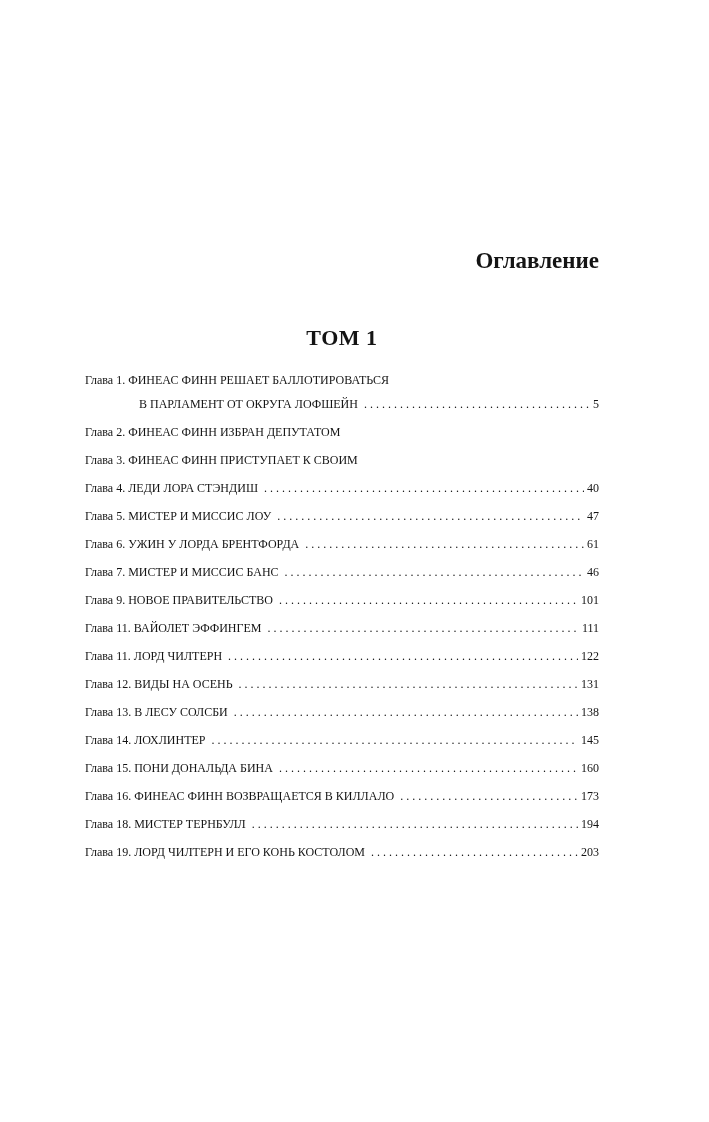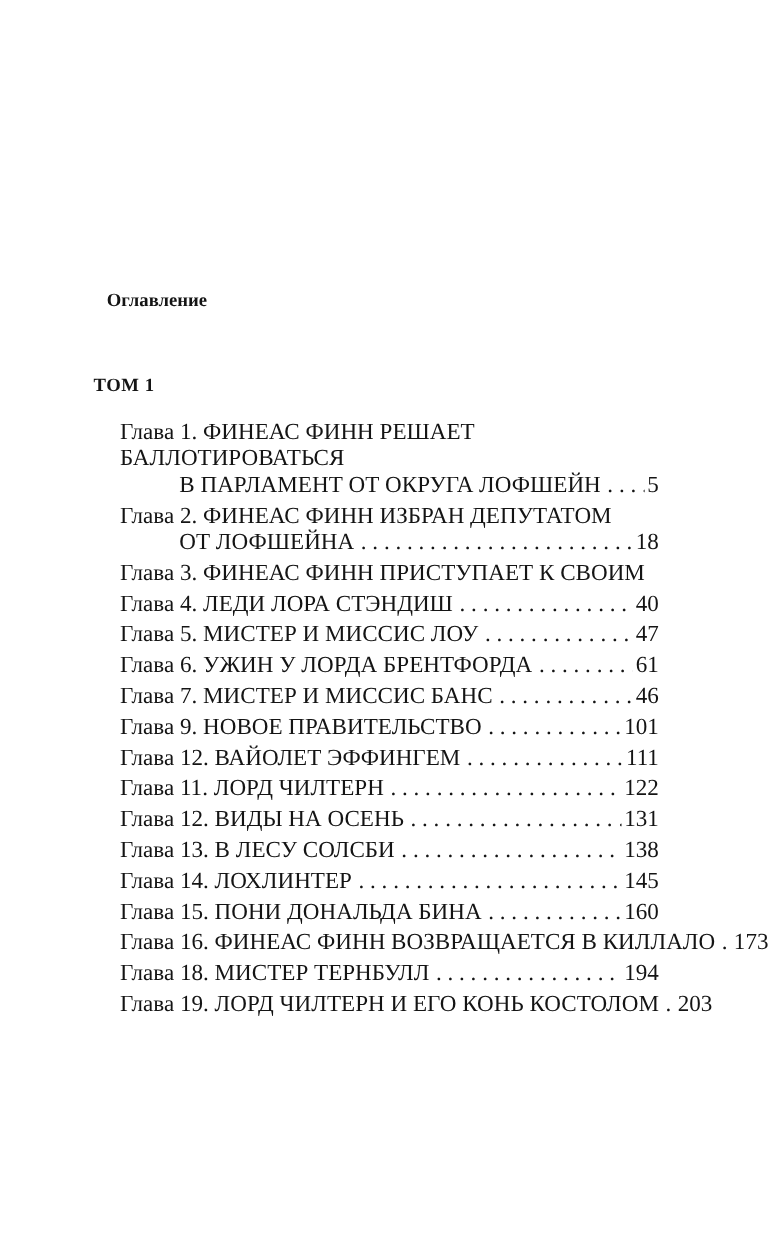--- a/index.html
+++ b/index.html
@@ -14,43 +14,43 @@
     font-family: "Liberation Serif", "DejaVu Serif", serif;
     color: #141414;
   }
   .page {
     box-sizing: border-box;
     width: 709px;
     height: 1122px;
     padding: 248px 110px 0 85px;
   }
   .toc-title {
-    text-align: left;
+    text-align: right;
     font-weight: bold;
-    font-size: 17px;
+    font-size: 23px;
     line-height: 26px;
-    margin: 12px;
+    margin: 0;
   }
   .toc-section {
+    text-align: center;
     font-weight: bold;
-    font-size: 17px;
+    font-size: 22px;
     line-height: 20px;
     margin: 54px 0 20px 0;
     letter-spacing: 0.5px;
   }
   .toc-list {
     width: 100%;
   }
   .entry {
     margin-bottom: 4px;
   }
   .line {
-    font-size: 21px;
+    font-size: 12px;
     line-height: 24px;
-    margin-left: 24px;
   }
   .line.last {
     display: flex;
     align-items: baseline;
   }
   .line.cont {
     padding-left: 54px;
     font-family: Liberation Serif, serif;
   }
   .txt {
@@ -81,25 +81,20 @@
       <div class="entry">
         <div class="line"><span class="txt">Глава 1. ФИНЕАС ФИНН РЕШАЕТ БАЛЛОТИРОВАТЬСЯ</span></div>
         <div class="line cont last">
           <span class="txt">В ПАРЛАМЕНТ ОТ ОКРУГА ЛОФШЕЙН</span>
           <span class="dots"></span>
           <span class="pg">5</span>
         </div>
       </div>
       <div class="entry">
         <div class="line"><span class="txt">Глава 2. ФИНЕАС ФИНН ИЗБРАН ДЕПУТАТОМ</span></div>
-        <div class="line cont last">
-          <span class="txt">ОТ ЛОФШЕЙНА</span>
-          <span class="dots"></span>
-          <span class="pg">18</span>
-        </div>
       </div>
       <div class="entry">
         <div class="line"><span class="txt">Глава 3. ФИНЕАС ФИНН ПРИСТУПАЕТ К СВОИМ</span></div>
       </div>
       <div class="entry">
         <div class="line last">
           <span class="txt">Глава 4. ЛЕДИ ЛОРА СТЭНДИШ</span>
           <span class="dots"></span>
           <span class="pg">40</span>
         </div>
@@ -127,21 +122,21 @@
       </div>
       <div class="entry">
         <div class="line last">
           <span class="txt">Глава 9. НОВОЕ ПРАВИТЕЛЬСТВО</span>
           <span class="dots"></span>
           <span class="pg">101</span>
         </div>
       </div>
       <div class="entry">
         <div class="line last">
-          <span class="txt">Глава 12. ВАЙОЛЕТ ЭФФИНГЕМ</span>
+          <span class="txt">Глава 11. ВАЙОЛЕТ ЭФФИНГЕМ</span>
           <span class="dots"></span>
           <span class="pg">111</span>
         </div>
       </div>
       <div class="entry">
         <div class="line last">
           <span class="txt">Глава 11. ЛОРД ЧИЛТЕРН</span>
           <span class="dots"></span>
           <span class="pg">122</span>
         </div>

